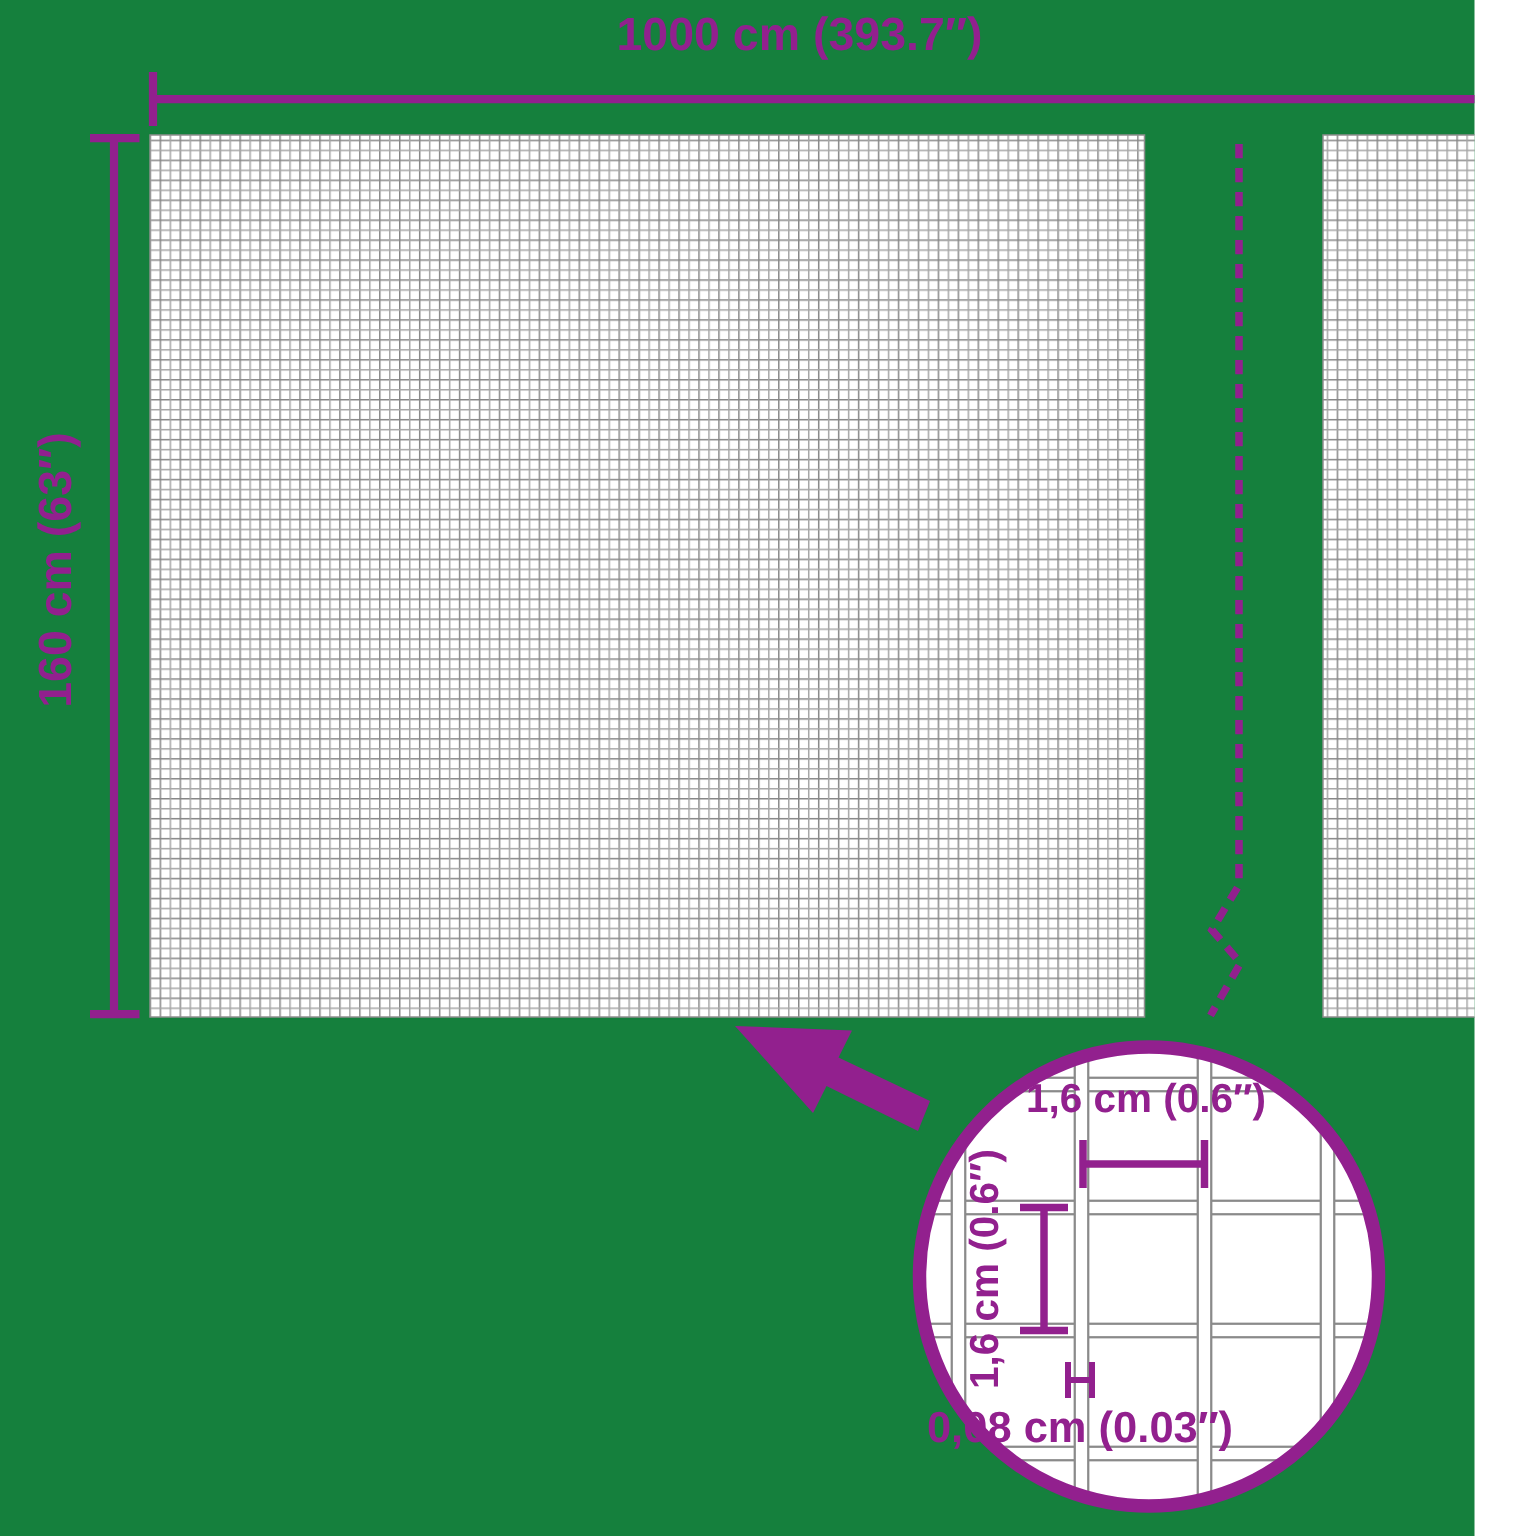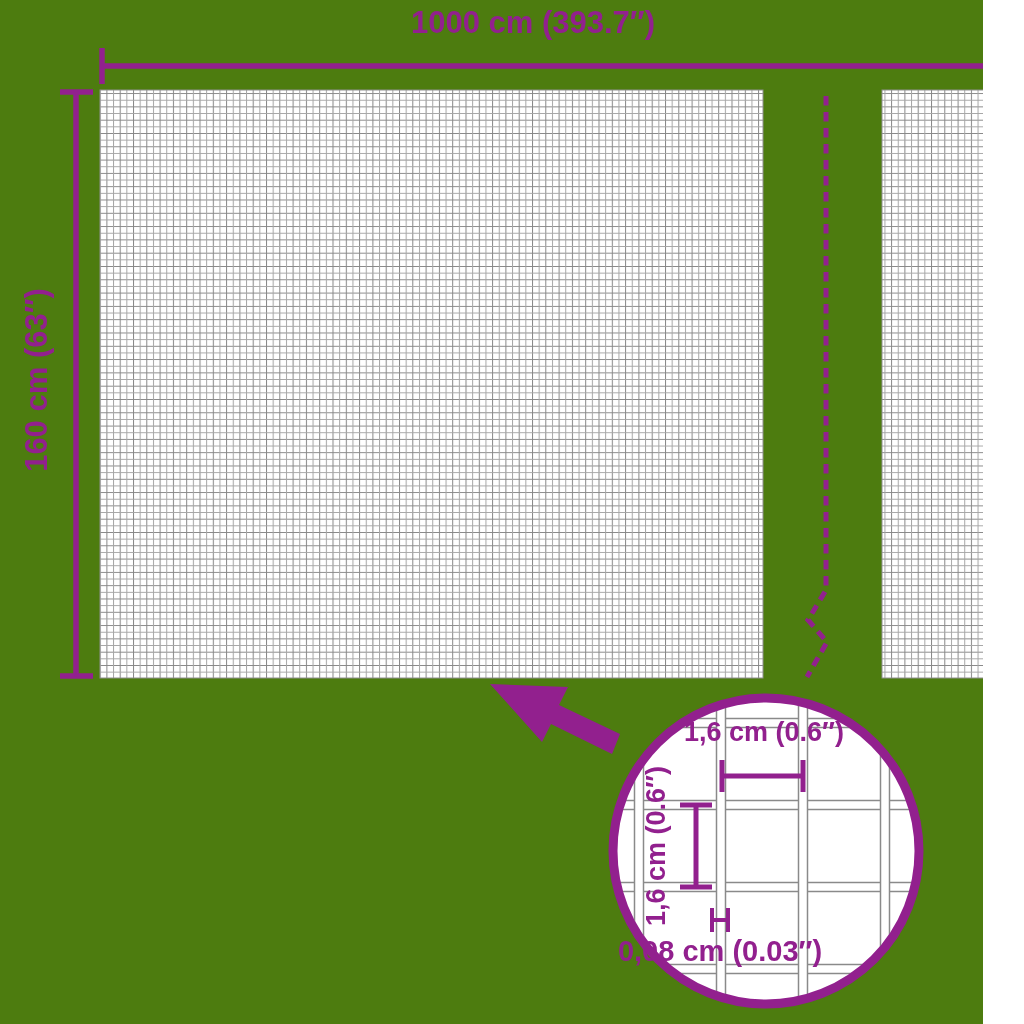--- a/index.html
+++ b/index.html
@@ -4,21 +4,21 @@
 <style>
   html, body {
     margin: 0;
     padding: 0;
     background: #ffffff;
   }
   .stage {
     width: 983px;
     height: 1024px;
     position: relative;
-    background: #4d7c0f;
+    background: #15803d;
     overflow: hidden;
   }
   svg { display: block; }
 
   .accent-stroke line {
     stroke: #92208e;
     stroke-width: 5.5;
     stroke-linecap: butt;
   }
   .accent-stroke2 line {

